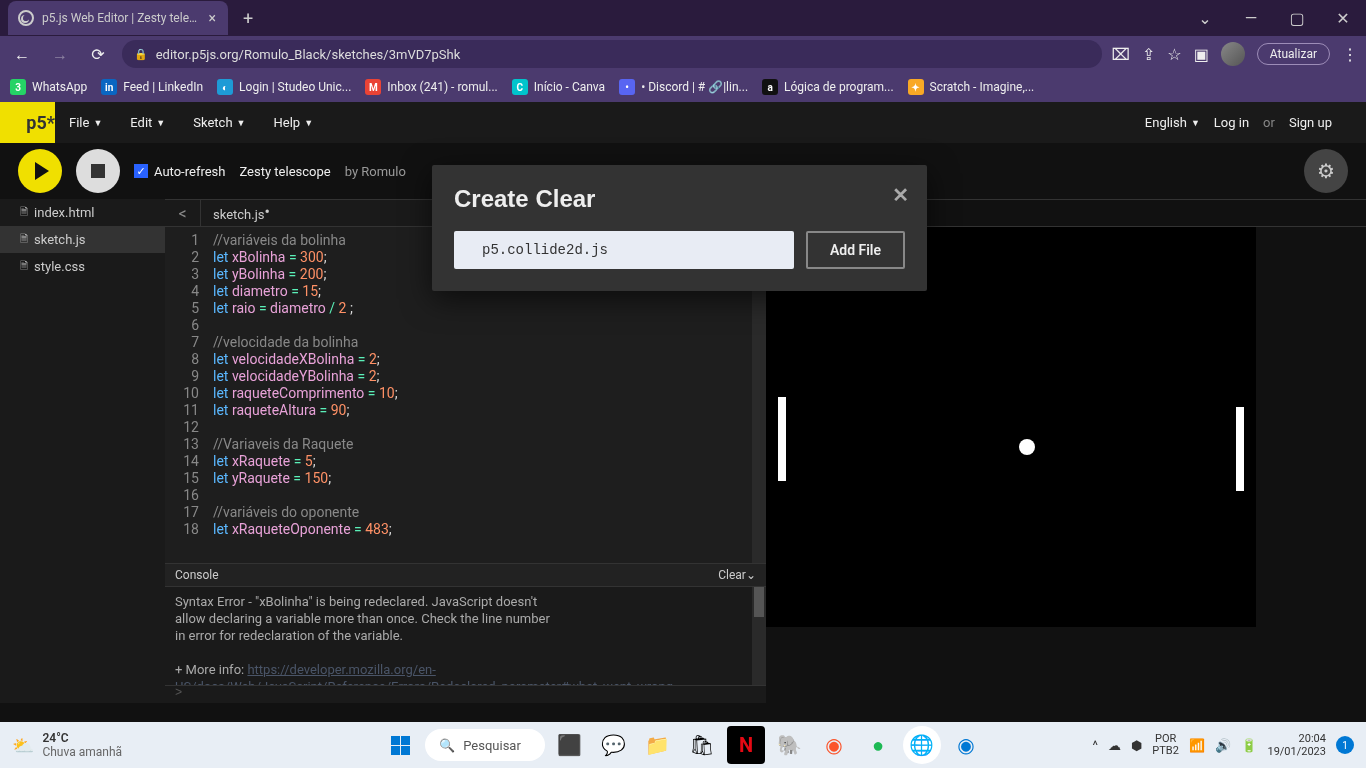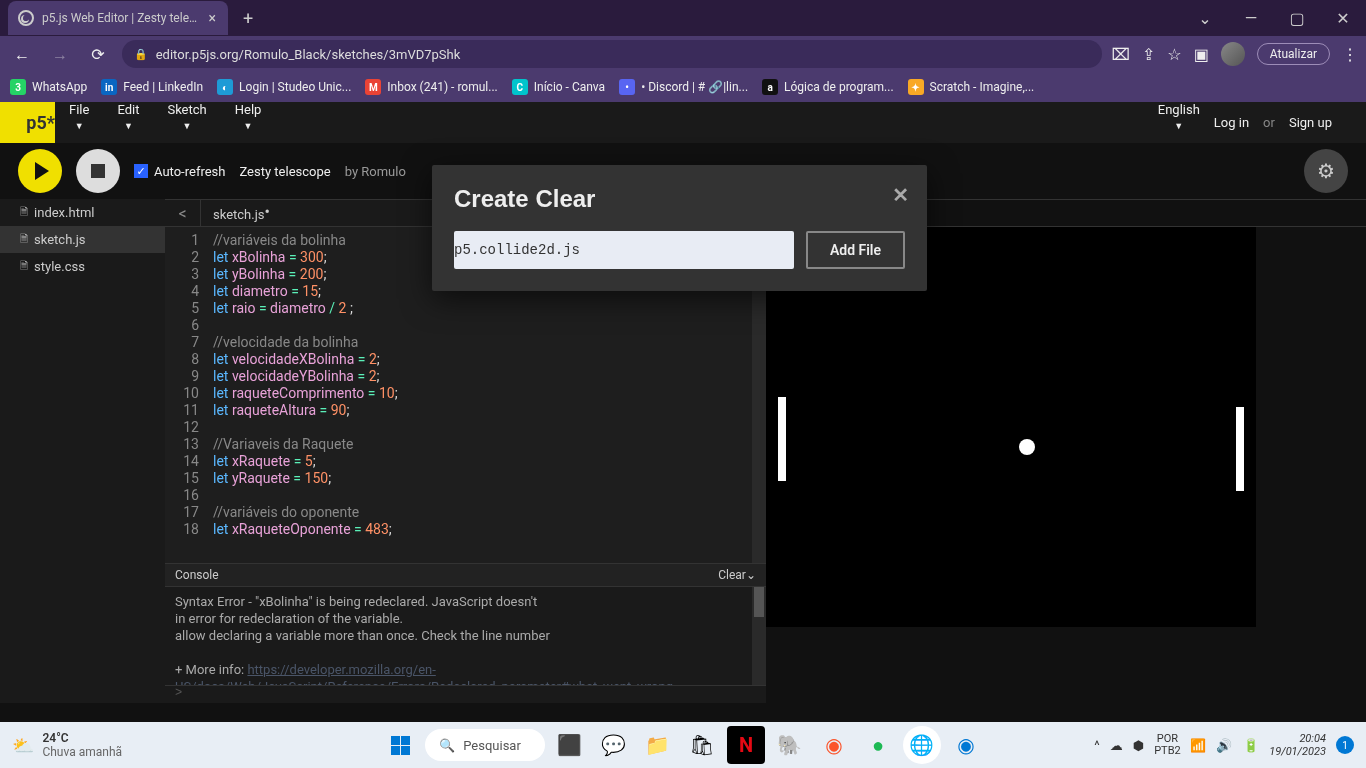--- a/index.html
+++ b/index.html
@@ -25,21 +25,21 @@
 .pill-btn { border:1px solid #9d8db8; padding:3px 12px; border-radius:12px; font-size:12px; }
 
 .bookmarks { height:30px; background:#4b3a6e; display:flex; align-items:center; padding:0 10px; gap:14px; color:#eee; font-size:12px; }
 .bm { display:flex; align-items:center; gap:6px; white-space:nowrap; }
 .bm-ic { width:16px; height:16px; border-radius:3px; display:flex; align-items:center; justify-content:center; font-size:10px; font-weight:bold; }
 
 
 .p5-nav { height:41px; background:#1a1a1a; display:flex; align-items:center; font-size:13px; color:#eee; }
 .p5-logo { width:55px; height:41px; background:#ed225d; display:flex; align-items:center; justify-content:flex-end; font-weight:bold; font-size:18px; color:#111; background:#f0e000; }
 .p5-logo span{color:#333;}
-.menu-it { padding:0 14px; display:flex; align-items:center; gap:4px; height:41px;flex-direction:column; }
+.menu-it { padding:0 14px; display:flex; align-items:center; gap:4px; height:41px; }
 .menu-it .carr { font-size:9px; }
 .p5-right { margin-left:auto; display:flex; align-items:center; gap:14px; padding-right:34px; }
 
 .p5-toolbar { height:56px; background:#111; display:flex; align-items:center; padding:0 18px; gap:14px; position:relative; }
 .play-bt { width:44px; height:44px; border-radius:50%; background:#f0e000; display:flex; align-items:center; justify-content:center; }
 .play-bt:before{content:"";border-left:14px solid #111;border-top:9px solid transparent;border-bottom:9px solid transparent;margin-left:3px;}
 .stop-bt { width:44px; height:44px; border-radius:50%; background:#ddd; display:flex; align-items:center; justify-content:center; }
 .stop-bt:before{content:"";width:14px;height:14px;background:#333;}
 .auto-ref { display:flex; align-items:center; gap:6px; color:#eee; font-size:13px; }
 .chk { width:14px; height:14px; background:#2962ff; display:flex; align-items:center; justify-content:center; color:#fff; font-size:11px; }
@@ -86,35 +86,35 @@
 .game-canvas { position:absolute; top:0; left:0; width:490px; height:400px; background:#000; }
 .paddle-l { position:absolute; left:12px; top:170px; width:8px; height:84px; background:#fff; }
 .paddle-r { position:absolute; right:12px; top:180px; width:8px; height:84px; background:#fff; }
 .ball { position:absolute; left:253px; top:212px; width:16px; height:16px; background:#fff; border-radius:50%; }
 
 
 .modal { position:absolute; top:165px; left:432px; width:495px; background:#333; border-radius:2px; box-shadow:0 8px 30px rgba(0,0,0,.6); padding:20px 22px 22px; z-index:50; }
 .modal-title { color:#eee; font-size:24px; font-weight:800; margin-bottom:18px; font-family:Arial,sans-serif; }
 .modal-close { position:absolute; top:18px; right:18px; color:#aaa; font-size:20px; font-weight:bold; }
 .modal-row { display:flex; gap:12px; }
-.modal-input { flex:1; height:38px; background:#e8ecf4; border:none; padding:0 0; font-size:14px; color:#333; border-radius:2px; font-family:'Courier New',monospace; }
+.modal-input { flex:1; height:38px; background:#e8ecf4; border:none; padding:0 28px; font-size:14px; color:#333; border-radius:2px; font-family:'Courier New',monospace; }
 .modal-btn { padding:0 22px; height:38px; border:2px solid #888; color:#eee; font-weight:600; font-size:14px; background:transparent; border-radius:2px; }
 
 
 .taskbar { position:absolute; bottom:0; left:0; right:0; height:46px; background:#e8eef5; display:flex; align-items:center; padding:0 12px; }
 .weather { display:flex; align-items:center; gap:8px; font-size:12px; color:#333; }
 .weather-ic { font-size:18px; }
 .tb-center { position:absolute; left:50%; transform:translateX(-50%); display:flex; align-items:center; gap:6px; }
 .tb-ic { width:38px; height:38px; display:flex; align-items:center; justify-content:center; font-size:20px; border-radius:4px; }
 .win-logo{display:grid;grid-template:repeat(2,9px)/repeat(2,9px);gap:1px;}
 .win-logo span{background:#0078d4;}
 .search { display:flex; align-items:center; gap:8px; background:#fff; border-radius:18px; padding:0 14px; height:32px; font-size:13px; color:#555; width:120px; }
 .tray { margin-left:auto; display:flex; align-items:center; gap:10px; font-size:11px; color:#333; }
 .tray-ic { font-size:13px; }
-.clock { text-align:right; line-height:13px;font-style:italic; }
+.clock { text-align:right; line-height:13px; }
 .notif-badge { width:18px; height:18px; border-radius:50%; background:#0078d4; color:#fff; display:flex; align-items:center; justify-content:center; font-size:10px; }
 </style>
 </head>
 <body>
 
 <div class="browser-titlebar">
   <div class="tab">
     <div class="fav"></div>
     <span class="tab-title">p5.js Web Editor | Zesty telescope</span>
     <span class="tab-close">×</span>
@@ -275,22 +275,22 @@
     <div class="console-panel">
       <div class="console-hd">
         <span>Console</span>
         <span class="console-clear">
             <span>Clear</span> 
             <span>⌄</span>
           </span>
       </div>
       <div class="console-body">
         <div>Syntax Error - "xBolinha" is being redeclared. JavaScript doesn't</div>
+        <div>allow declaring a variable more than once. Check the line number</div>
         <div>in error for redeclaration of the variable.</div>
-        <div>allow declaring a variable more than once. Check the line number</div>
         <div>&nbsp;</div>
         <div><span>+ More info: </span><span class="console-link">https://developer.mozilla.org/en-US/docs/Web/JavaScript/Reference/Errors/Redeclared_parameter#what_went_wrong</span></div>
         <div class="cons-scroll"></div>
       </div>
       <div class="console-input">&gt;</div>
     </div>
   </div>
 
   <div class="preview-col">
     <div class="preview-hd"></div>

